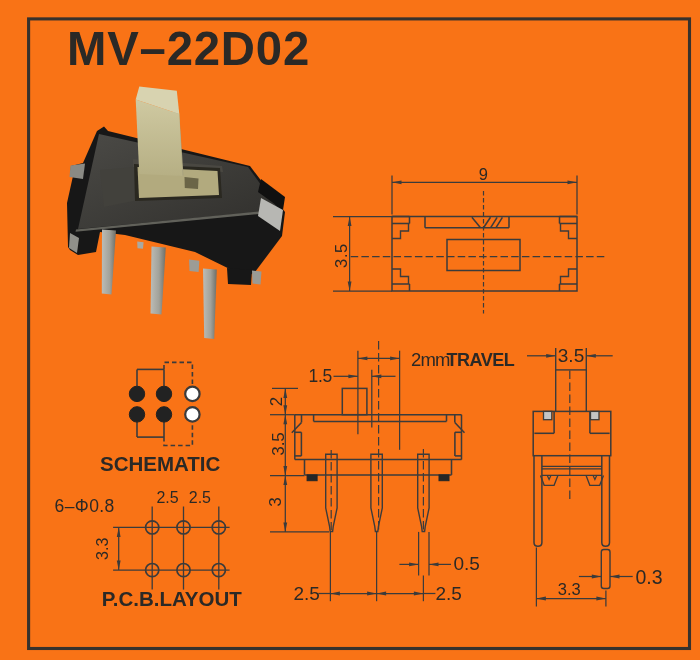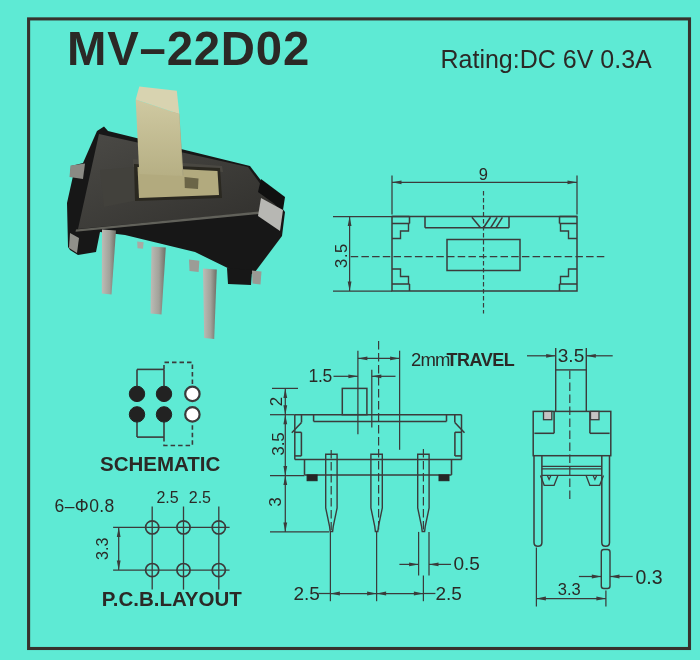--- a/index.html
+++ b/index.html
@@ -1,23 +1,22 @@
 <!DOCTYPE html>
 <html><head>
 <meta charset="utf-8">
 <style>
 html,body{margin:0;padding:0;background:#ffffff;}
-#page{position:relative;width:700px;height:660px;background:#5eead4;overflow:hidden;}
+#page{position:relative;width:700px;height:660px;background:#f97316;overflow:hidden;}
 .t{position:absolute;font-family:"Liberation Sans",sans-serif;color:#2b2926;white-space:nowrap;}
 </style>
 </head>
 <body>
 <div id="page">
 <div class="t" style="left:67px;top:21px;font-size:47.3px;font-weight:bold;letter-spacing:0.8px;">MV–22D02</div>
-<div class="t" style="left:440.5px;top:44.8px;font-size:25px;">Rating:DC 6V 0.3A</div>
 <svg width="700" height="660" viewBox="0 0 700 660" style="position:absolute;left:0;top:0;">
 <rect x="28.6" y="18.9" width="660.9" height="629.6" fill="none" stroke="#37322d" stroke-width="3.1"></rect>
 <defs>
         <linearGradient id="pin" x1="0" y1="0" x2="1" y2="0">
           <stop offset="0" stop-color="#bcbcb6"></stop>
           <stop offset="0.55" stop-color="#a2a29a"></stop>
           <stop offset="1" stop-color="#6e6e66"></stop>
         </linearGradient>
         <linearGradient id="topf" x1="0" y1="0" x2="1" y2="1">
           <stop offset="0" stop-color="#4b4a46"></stop>

